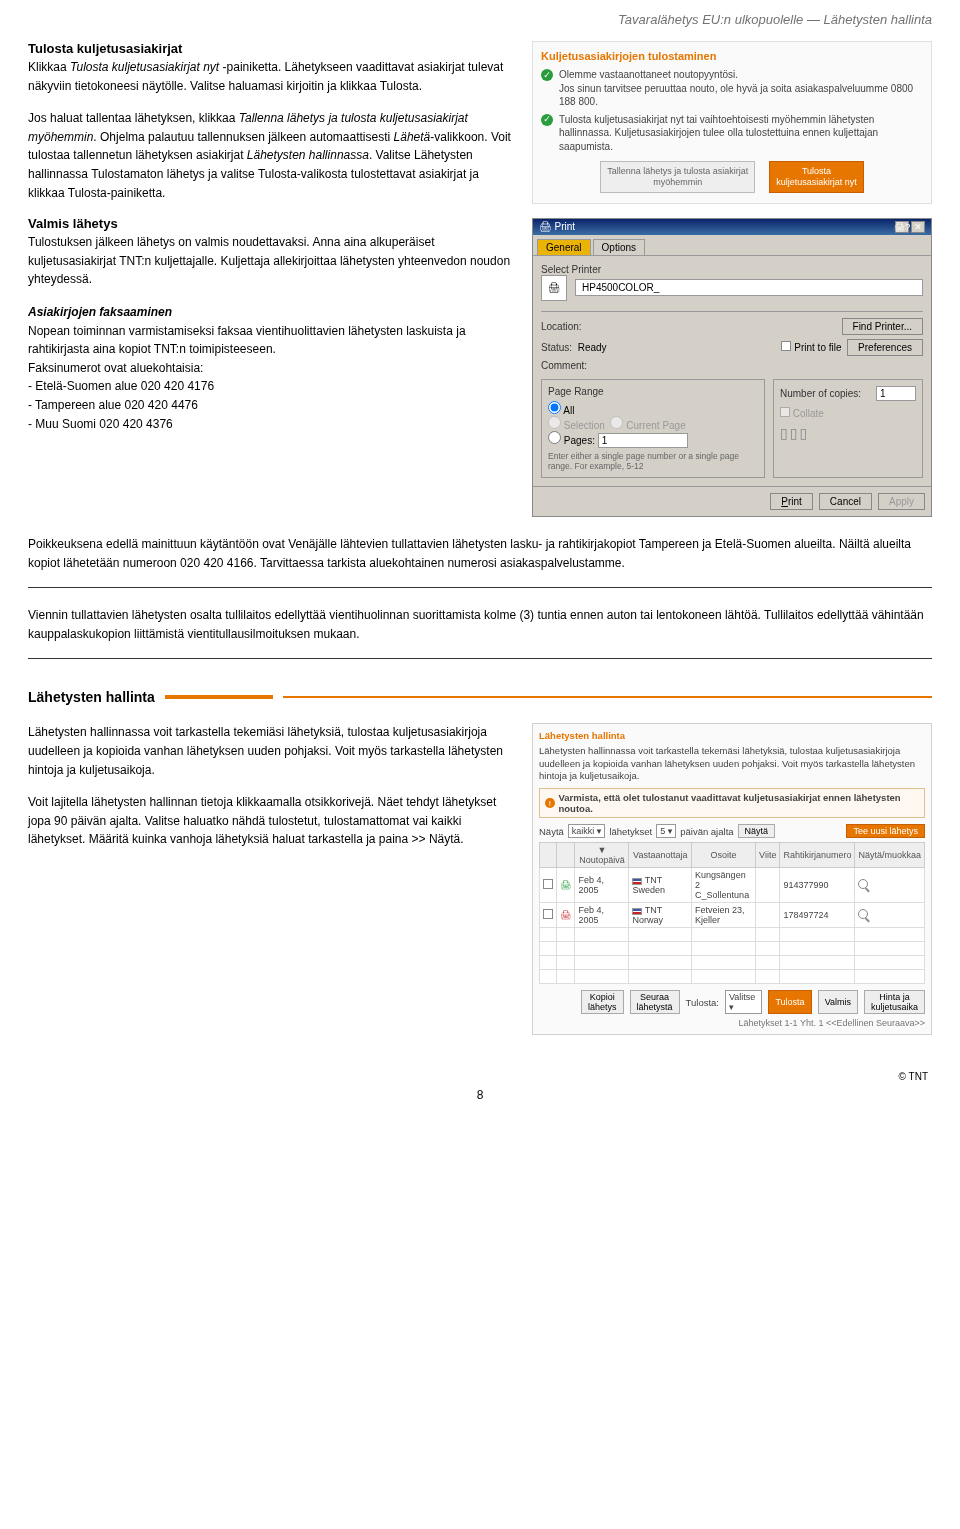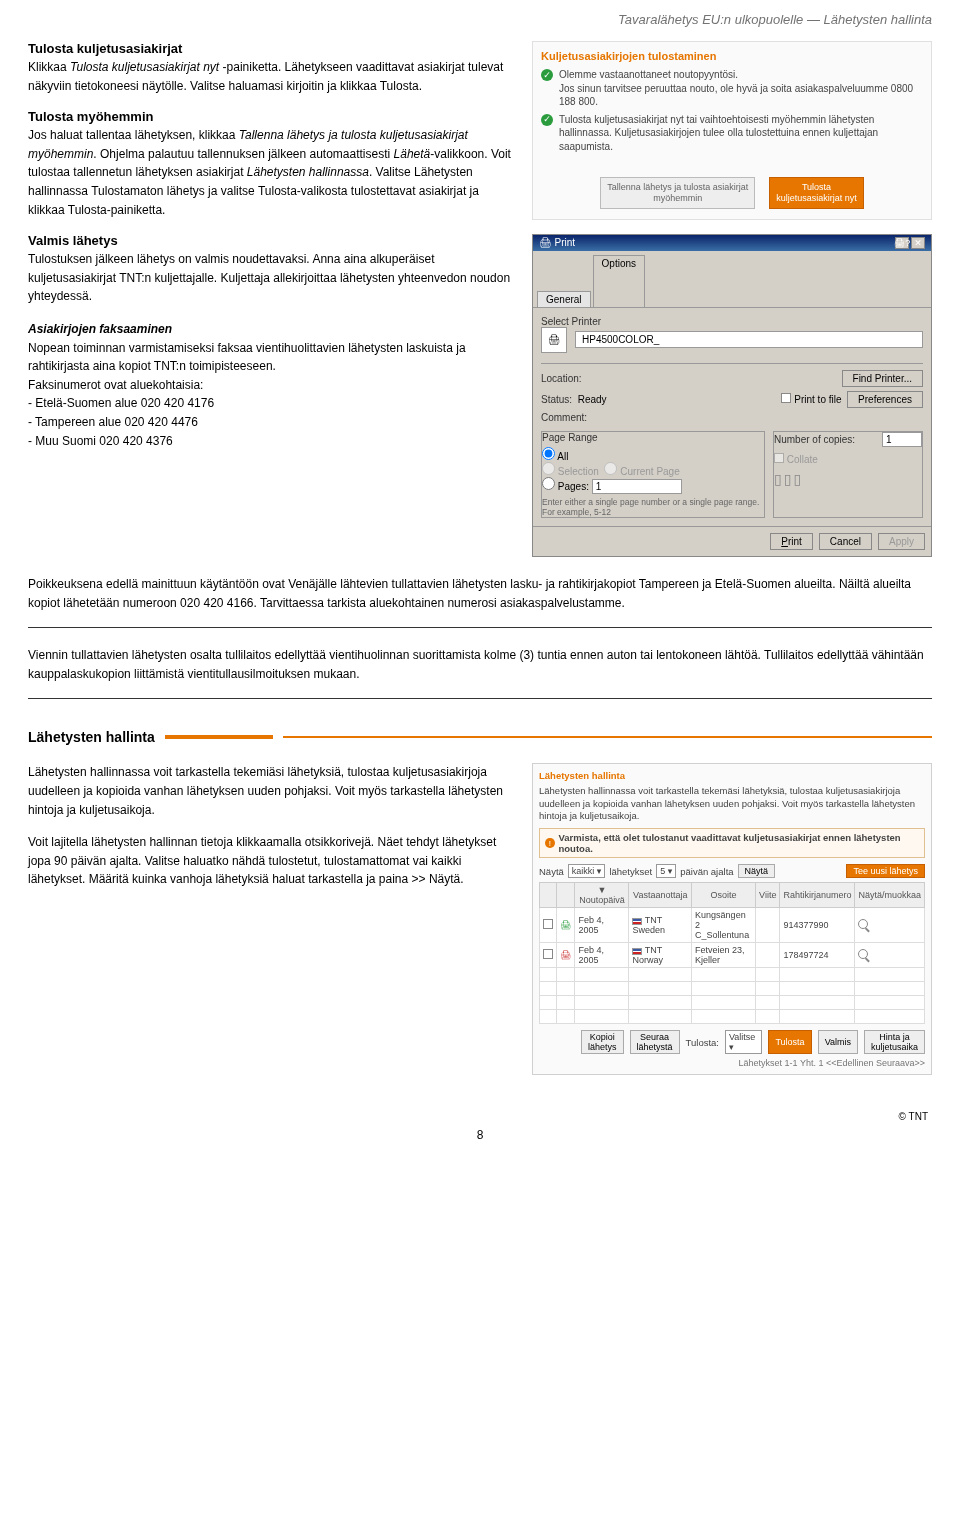--- a/index.html
+++ b/index.html
@@ -41,45 +41,45 @@
   .announce {
     border: 1px solid #e0e0e0;
     padding: 8px 8px 10px 8px;
     background: #fafafa;
     font-size: 10px;
     color: #444;
   }
   .announce-title { color: #e67600; font-weight: bold; margin-bottom: 6px; font-size: 11px; }
   .announce-line { display: flex; gap: 6px; margin-bottom: 4px; line-height: 1.35; }
   .check-ico { width: 12px; height: 12px; border-radius: 50%; background: #2a9c3e; color: #fff; font-size: 9px; display: flex; align-items: center; justify-content: center; flex-shrink: 0; margin-top: 1px; }
-  .announce-btns { display: flex; gap: 14px; margin-top: 24px; justify-content: center; }
+  .announce-btns { display: flex; gap: 14px; margin-top: 8px; justify-content: center; }
   .btn-grey { background: #eee; border: 1px solid #bbb; color: #666; font-size: 9px; padding: 4px 6px; text-align: center; line-height: 1.2; }
   .btn-or { background: #e67600; border: 1px solid #c55f00; color: #fff; font-size: 9px; padding: 4px 6px; text-align: center; line-height: 1.2; }
 
   
   .print-dlg {
     margin-top: 14px;
     border: 1px solid #888;
     background: #d4d0c8;
     font-size: 10px;
     color: #000;
   }
   .print-title { background: linear-gradient(#0a246a,#3a6ea5); color: #fff; padding: 2px 6px; display: flex; justify-content: space-between; align-items: center; }
   .print-title span:first-child::before { content: "🖨 "; }
   .print-tabs { display: flex; border-bottom: 1px solid #999; padding: 4px 4px 0 4px; gap: 2px; }
   .tab { background: #d4d0c8; border: 1px solid #999; border-bottom: none; padding: 2px 8px; font-size: 10px; }
-  .tab.active { background: #e5e5e5; margin-top: 36px; }
+  .tab.active { background: #eab308; }
   .print-body { padding: 8px; }
   .printer-row { display: flex; align-items: center; gap: 8px; margin-bottom: 10px; }
   .printer-ico { width: 26px; height: 26px; background: #fff; border: 1px solid #999; display:flex;align-items:center;justify-content:center; }
   .printer-name { background: #fff; border: 1px solid #999; padding: 2px 6px; flex:1; }
   .hr-in { border-top: 1px solid #999; margin: 6px 0; }
   .dlg-row { display: flex; justify-content: space-between; align-items: center; margin-bottom: 4px; }
   .dlg-btn { background: #d4d0c8; border: 1px solid #888; padding: 2px 10px; font-size: 10px; }
-  .dlg-group { border: 1px solid #999; margin-top: 4px; }
+  .dlg-group { border: 1px solid #999; padding: 6px; margin-top: 4px; }
   .dlg-foot { display:flex; justify-content:flex-end; gap:6px; padding: 6px; border-top: 1px solid #999; }
   .small-input { width: 40px; border:1px solid #999; background:#fff; padding:1px 3px; font-size:10px; }
   .mini-label { color:#333; }
   .underline { text-decoration: underline; }
 
   
   .full-para { line-height: 1.6; margin-bottom: 14px; }
 
   
   .section-head {
@@ -135,21 +135,20 @@
 <div class="header-right">Tavaralähetys EU:n ulkopuolelle — Lähetysten hallinta</div>
 
 <div class="two-col">
   <div class="left-col">
 
     <h3 class="bold-head">Tulosta kuljetusasiakirjat</h3>
     <p class="para">
       <span>Klikkaa </span><span class="italic">Tulosta kuljetusasiakirjat nyt</span><span> -painiketta. Lähetykseen vaadittavat asiakirjat tulevat näkyviin tietokoneesi näytölle. Valitse haluamasi kirjoitin ja klikkaa Tulosta.</span>
     </p>
 
-    <h3 class="bold-head">Tulosta myöhemmin</h3>
     <p class="para">
       <span>Jos haluat tallentaa lähetyksen, klikkaa </span><span class="italic">Tallenna lähetys ja tulosta kuljetusasiakirjat myöhemmin</span><span>. Ohjelma palautuu tallennuksen jälkeen automaattisesti </span><span class="italic">Lähetä</span><span>-valikkoon. Voit tulostaa tallennetun lähetyksen asiakirjat </span><span class="italic">Lähetysten hallinnassa</span><span>. Valitse Lähetysten hallinnassa Tulostamaton lähetys ja valitse Tulosta-valikosta tulostettavat asiakirjat ja klikkaa Tulosta-painiketta.</span>
     </p>
 
     <h3 class="bold-head">Valmis lähetys</h3>
     <p class="para">Tulostuksen jälkeen lähetys on valmis noudettavaksi. Anna aina alkuperäiset kuljetusasiakirjat TNT:n kuljettajalle. Kuljettaja allekirjoittaa lähetysten yhteenvedon noudon yhteydessä.</p>
 
     <p class="para">
       <span class="bold-italic">Asiakirjojen faksaaminen</span><br>
       <span>Nopean toiminnan varmistamiseksi faksaa vientihuolittavien lähetysten laskuista ja rahtikirjasta aina kopiot TNT:n toimipisteeseen.</span><br>

